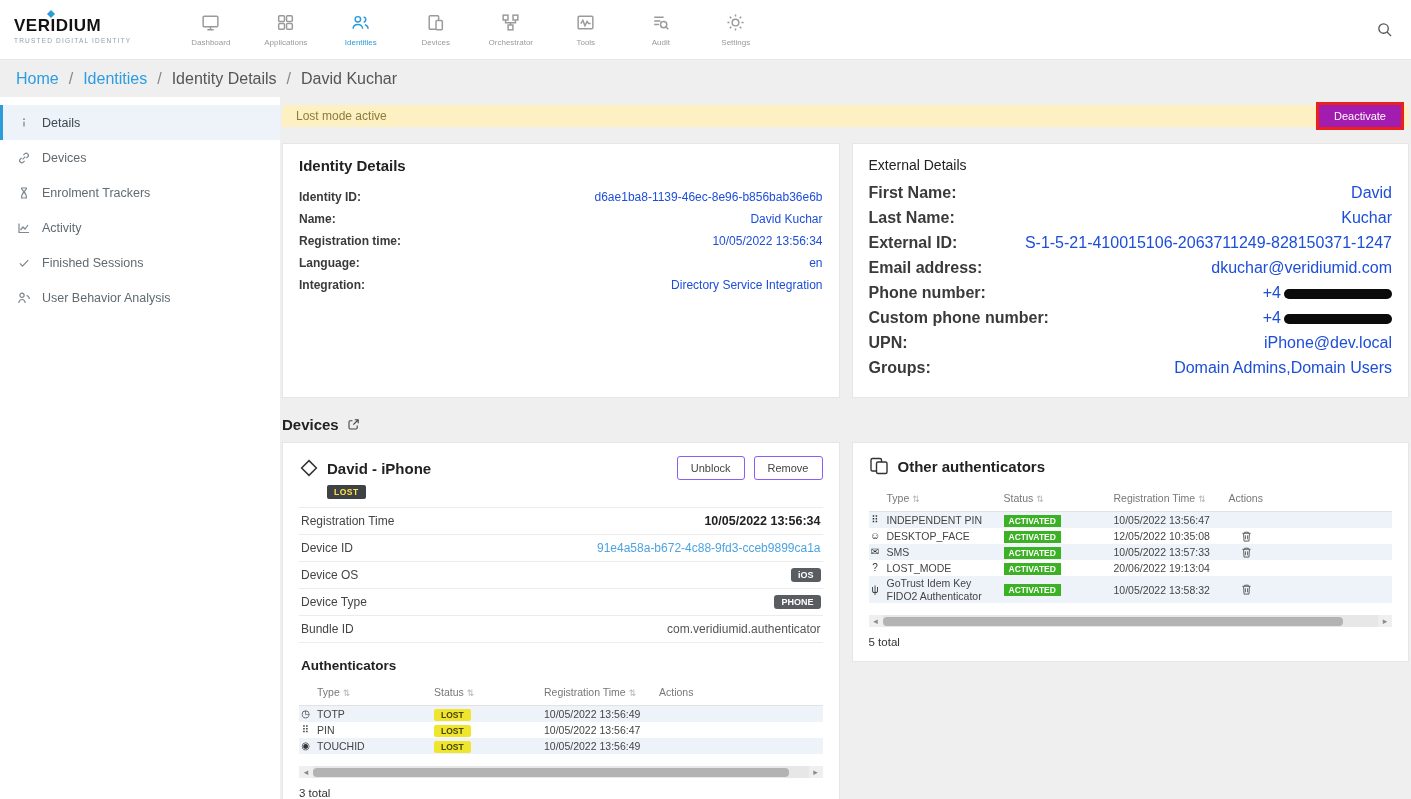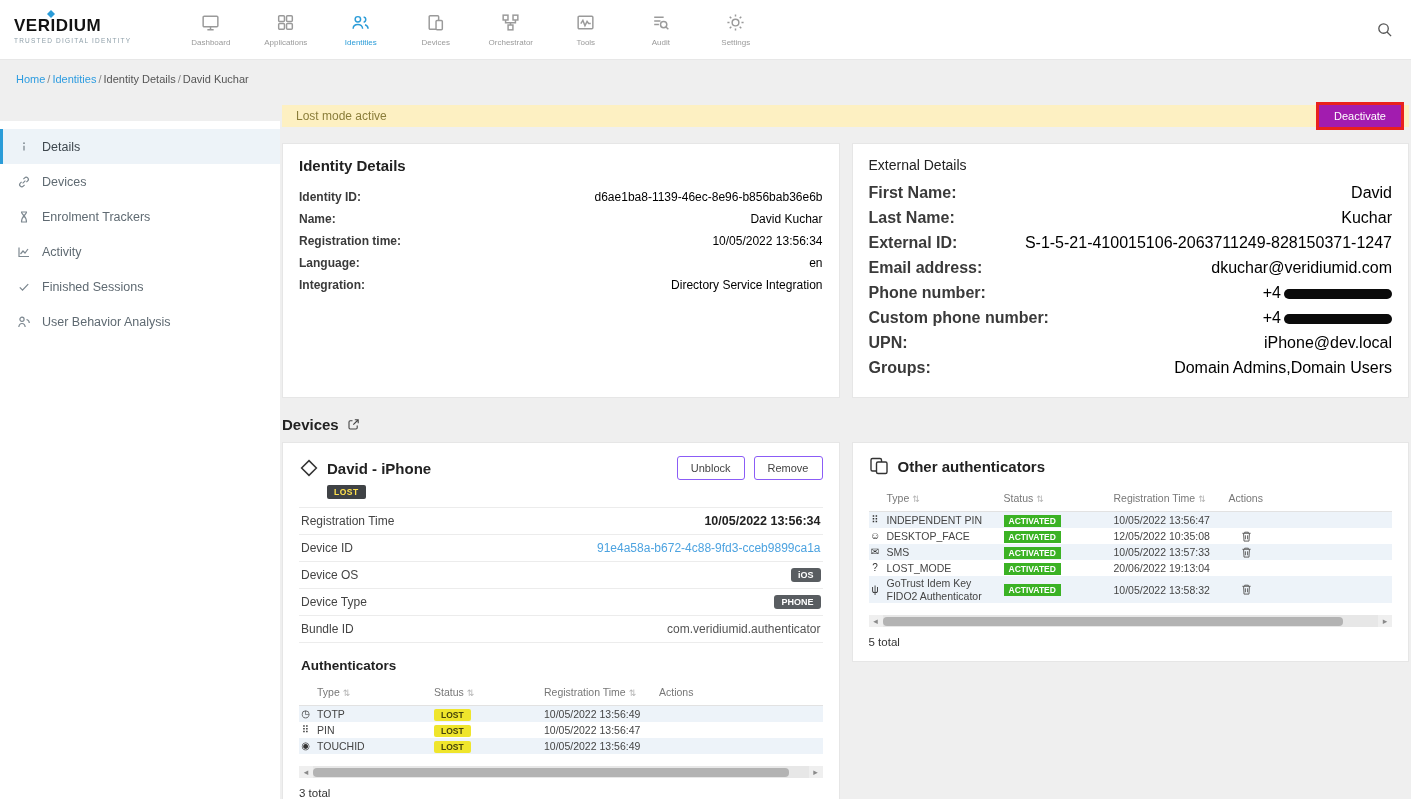--- a/index.html
+++ b/index.html
@@ -15,48 +15,48 @@
   .logo-sub { font-size:6.5px; letter-spacing:1.2px; color:#8fa0aa; margin-top:1px; }
   .nav-items { display:flex; height:100%; }
   .nav-item { width:75px; display:flex; flex-direction:column; align-items:center; justify-content:center; gap:5px; color:#9a9a9a; cursor:pointer; }
   .nav-item svg { width:21px; height:21px; }
   .nav-item .nav-label { font-size:8px; }
   .nav-item.active { color:#2b9cd8; }
   .search-btn { margin-left:auto; color:#555; cursor:pointer; }
   .search-btn svg { width:17px; height:17px; }
 
   
-  .breadcrumb { height:37px; display:flex; align-items:center; gap:2px; padding:0 16px; font-size:11px; }
+  .breadcrumb { height:37px; display:flex; align-items:center; gap:10px; padding:0 16px; font-size:16px; }
   .crumb-link { color:#2d9ce0; cursor:pointer; }
   .crumb-sep { color:#888; }
   .crumb-current { color:#555; }
 
   
   .content { display:flex; height:702px; }
-  .sidebar { width:280px; background:#fff; padding-top:8px; flex-shrink:0;margin-top:24px; }
+  .sidebar { width:280px; background:#fff; padding-top:8px; flex-shrink:0; }
   .side-item { height:35px; display:flex; align-items:center; gap:11px; padding-left:14px; font-size:12.5px; color:#5f6a72; cursor:pointer; border-left:3px solid transparent; }
   .side-item svg { width:14px; height:14px; color:#7d8890; flex-shrink:0; }
   .side-item.active { background:#edf3f8; border-left-color:#2b9cd8; color:#3e474e; }
   .main { flex:1; padding:8px 2px 0 2px; overflow:hidden; }
 
   
   .banner { height:22px; background:#fdf0c2; display:flex; align-items:center; padding:0 5px 0 14px; }
   .banner-text { font-size:12px; color:#8a7d3a; }
   .red-highlight { margin-left:auto; border:3px solid #e9211c; display:flex; }
   .btn-primary { background:#a21caf; color:#fff; border:none; font-size:11px; padding:5px 15px; cursor:pointer; font-family:inherit; }
 
   
   .cards-row { display:flex; gap:12px; margin-top:16px; align-items:stretch; }
   .card { background:#fff; border:1px solid #e6e6e6; flex:1; padding:13px 16px; }
   .card-title { font-size:15px; font-weight:bold; color:#222; margin-bottom:16px; }
   .card-title.light { font-weight:normal; font-size:14px; margin-bottom:11px; }
   .f-row { display:flex; justify-content:space-between; align-items:center; margin-bottom:8px; font-size:12px; }
   .ext .f-row { margin-bottom:7px; font-size:16px; }
   .f-label { font-weight:bold; color:#3a3a3a; white-space:nowrap; }
-  .f-value { color:#000000; text-align:right;margin-left:12px; }
+  .f-value { color:#1d4ed8; text-align:right;margin-left:12px; }
   .redacted { display:inline-block; width:108px; height:10px; background:#0b0b0b; border-radius:5px; vertical-align:middle; margin-left:3px; }
 
   
   .section-title { display:flex; align-items:center; gap:8px; margin:18px 0 9px 0; font-size:15px; font-weight:bold; color:#222; }
   .section-title svg { width:13px; height:13px; color:#444; cursor:pointer; }
 
   
   .devices-row { display:flex; gap:12px; align-items:flex-start; }
   .device-head { display:flex; align-items:center; }
   .device-head svg.dev-ic { width:20px; height:20px; margin-right:8px; color:#333; }

